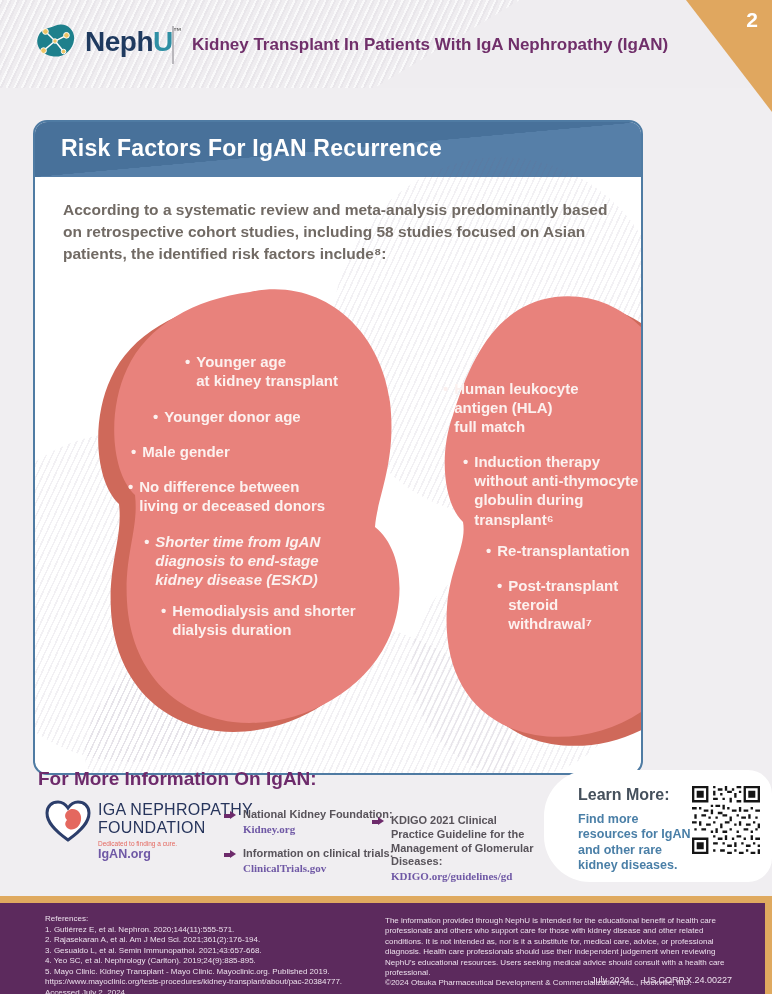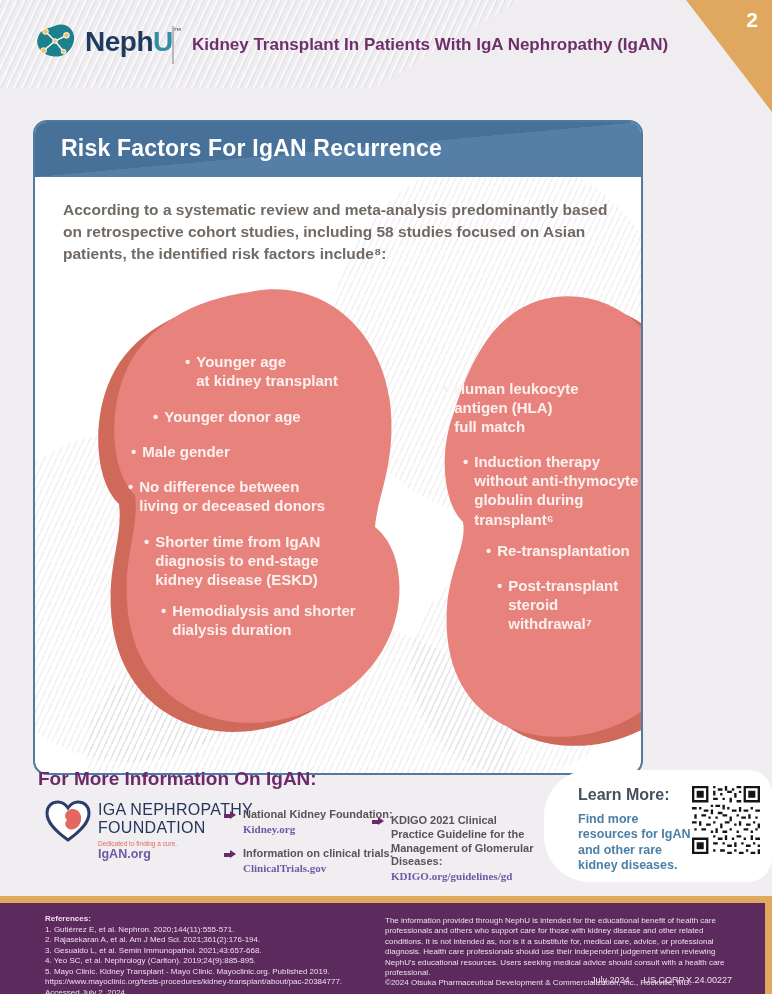--- a/index.html
+++ b/index.html
@@ -39,21 +39,21 @@
   .hatch-c { left:50px; top:440px; width:430px; height:230px; border-radius:50% 50% 45% 55%/60% 60% 40% 40%; }
   .hatch-d { right:10px; top:380px; width:220px; height:220px; }
 
   .blobs { position:absolute; left:0; top:0; }
 
   .blob-item { position:absolute; display:flex; gap:6px; color:#fcf1ef; font-size:15px; font-weight:bold; line-height:1.28; }
   .blob-item::before { content:"\2022"; }
   .blob-item .t { white-space:pre-line; }
   .bi-l1 { left:150px; top:175px; } .bi-l2 { left:118px; top:230px; }
   .bi-l3 { left:96px;  top:265px; } .bi-l4 { left:93px;  top:300px; }
-  .bi-l5 { left:109px; top:355px; } .bi-l6 { left:126px; top:424px; }
+  .bi-l5 { left:109px; top:355px;font-style:italic; } .bi-l6 { left:126px; top:424px; }
   .bi-r1 { left:408px; top:202px; } .bi-r2 { left:428px; top:275px; }
   .bi-r3 { left:451px; top:364px; } .bi-r4 { left:462px; top:399px; }
 
   
   .info { position:absolute; left:0; top:760px; width:680px; height:132px; }
   .info-heading { position:absolute; left:38px; top:8px; font-size:19px; font-weight:bold; color:#6d2a6b; }
   .foundation-logo { position:absolute; left:44px; top:40px; }
   .foundation-text { position:absolute; left:98px; top:41px; }
   .fname { font-size:16px; font-weight:normal; color:#27355c; letter-spacing:.3px; line-height:1.15; }
   .ftag { font-size:6.5px; color:#e4685f; margin-top:2px; }
@@ -72,21 +72,21 @@
     border-radius:46px 24px 24px 46px; }
   .lm-title { position:absolute; left:34px; top:16px; font-size:16px; font-weight:bold; color:#45505c; }
   .lm-body { position:absolute; left:34px; top:42px; width:114px; font-size:12.5px; font-weight:bold;
     color:#4a7fa7; line-height:1.22; }
   .qr { position:absolute; right:12px; top:16px; background:#ffffff; }
 
   
   .footer { position:absolute; left:0; top:896px; width:772px; height:98px; background:#5c2a5d; border-top:7px solid #dfa95f; }
   .footer-gold-right { position:absolute; right:0; top:-7px; width:7px; height:98px; background:#dfa95f; }
   .refs { position:absolute; left:45px; top:11px; width:312px; font-size:8px; color:#ece0ec; line-height:1.32; }
-  .refs-title { font-weight:bold; }
+  .refs-title { font-weight:normal; }
   .legal { position:absolute; left:385px; top:13px; width:352px; font-size:8px; color:#ece0ec; line-height:1.3; }
   .code-line { position:absolute; right:40px; top:72px; font-size:9px; color:#ece0ec; display:flex; gap:14px; }
 </style>
 </head>
 <body>
 
 <div class="page">
 
   <div class="header">
     <div class="header-hatch"></div>

